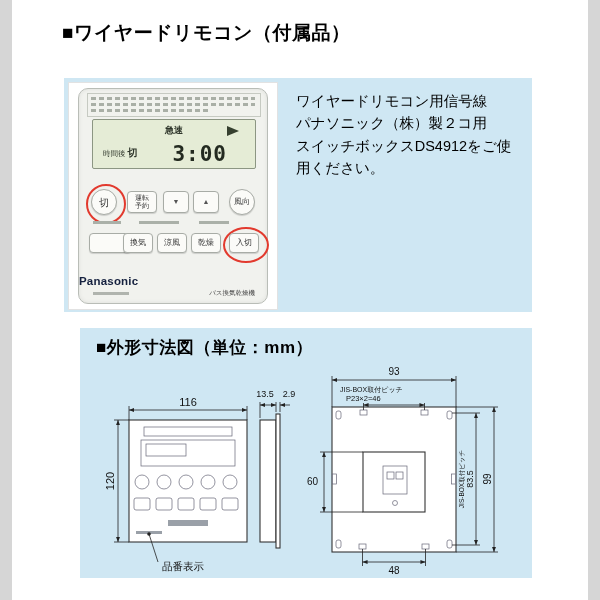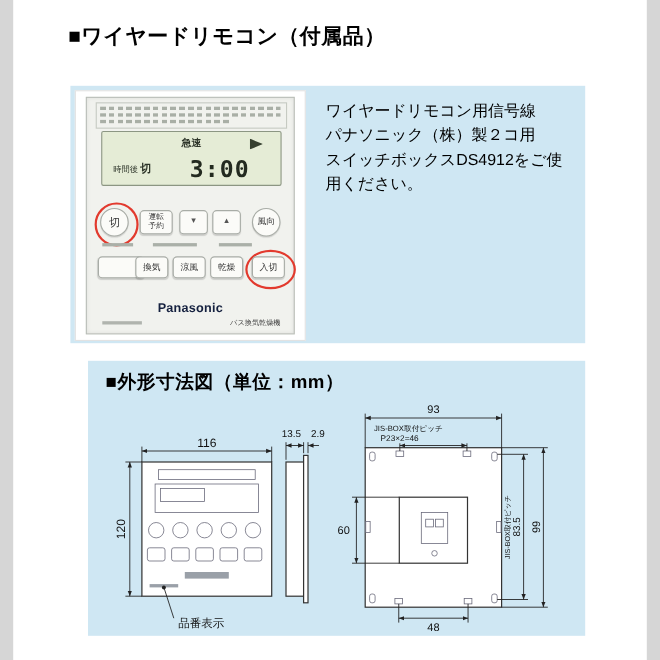--- a/index.html
+++ b/index.html
@@ -21,21 +21,21 @@
   .top-panel{left:64px;top:78px;width:468px;height:234px;}
   .bottom-panel{left:80px;top:328px;width:452px;height:250px;text-align:center;}
 
   
   .remote-card{
     position:absolute;left:4px;top:4px;width:208px;height:226px;
     background:#ffffff;border:1px solid #e2e2e2;
   }
   .remote-body{
     position:absolute;left:9px;top:5px;width:188px;height:214px;
-    background:#f1f2ee;border:1px solid #b9bdb7;border-radius:0;
+    background:#f1f2ee;border:1px solid #b9bdb7;border-radius:10px;
     box-shadow:inset 0 0 4px rgba(0,0,0,0.08);
   }
   .note-box{position:absolute;left:8px;top:4px;width:172px;height:22px;border:1px solid #c6cac2;}
   .tline{position:absolute;height:3px;background:repeating-linear-gradient(90deg,#a9afa6 0 5px,rgba(0,0,0,0) 5px 8px);}
   .lcd{
     position:absolute;left:13px;top:30px;width:162px;height:48px;
     background:#e5ecd6;border:1px solid #8c9683;border-radius:2px;
   }
   .lcd-mode{position:absolute;left:50%;top:4px;transform:translateX(-50%);font-size:9px;color:#2e352a;font-weight:bold;}
   .fan-icon{position:absolute;right:16px;top:6px;width:12px;height:10px;background:#36402f;clip-path:polygon(0 0,100% 50%,0 100%);}
@@ -48,21 +48,21 @@
   .rbtn{
     position:absolute;background:#fbfbf8;border:1px solid #a8aca6;border-radius:4px;
     display:flex;align-items:center;justify-content:center;text-align:center;
     font-size:8px;color:#333;box-sizing:border-box;line-height:1.1;
     box-shadow:0 1px 1px rgba(0,0,0,0.15);
   }
   .round{border-radius:50%;}
   .red-ring{position:absolute;border:2px solid #e23a2e;border-radius:50%;background:transparent;}
   .minibar{position:absolute;height:3px;background:#aab0a8;}
   .brand{
-    position:absolute;left:0;top:186px;width:100%;text-align:center;
+    position:absolute;left:0;top:186px;width:100%;
     font-size:11.5px;font-weight:bold;color:#15213f;letter-spacing:0.2px;
   }
   .model-bar{position:absolute;left:14px;top:203px;width:36px;height:3px;background:#b0b4ae;}
   .caption{position:absolute;right:12px;top:200px;font-size:6.5px;color:#444;}
 
   
   .description{
     position:absolute;left:232px;top:12px;width:228px;
     font-size:14.5px;line-height:1.55;color:#000;
   }

